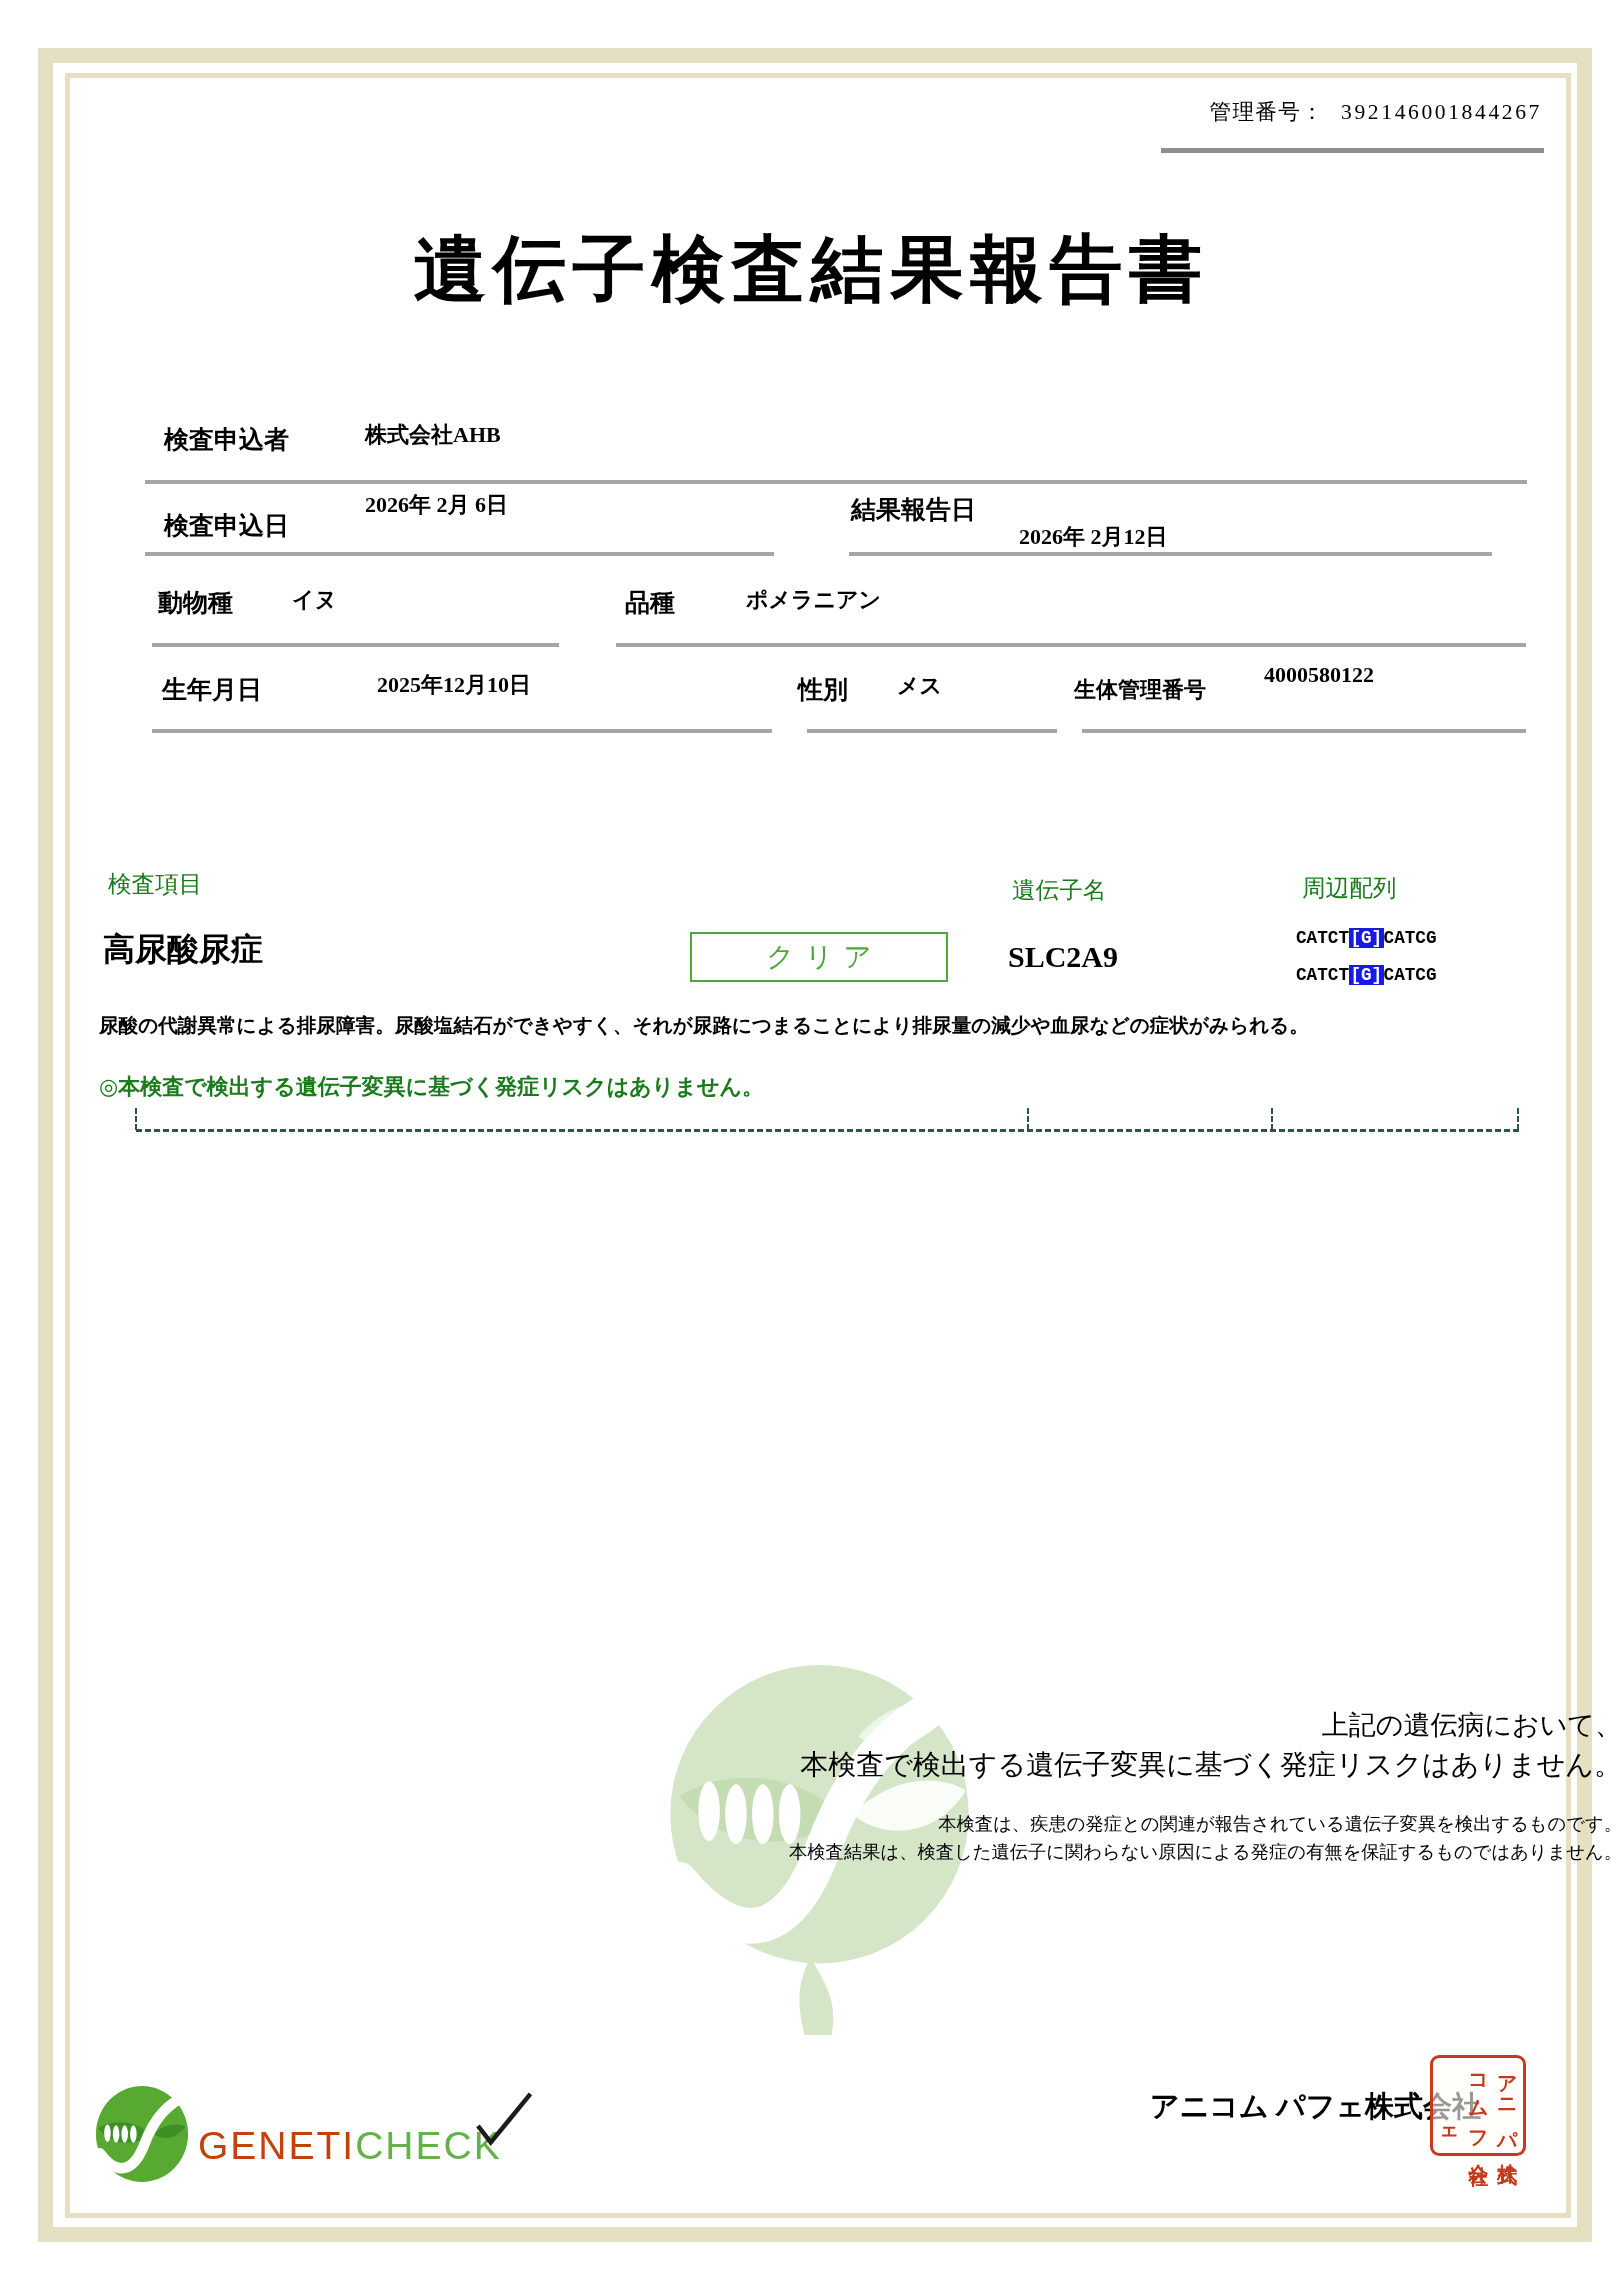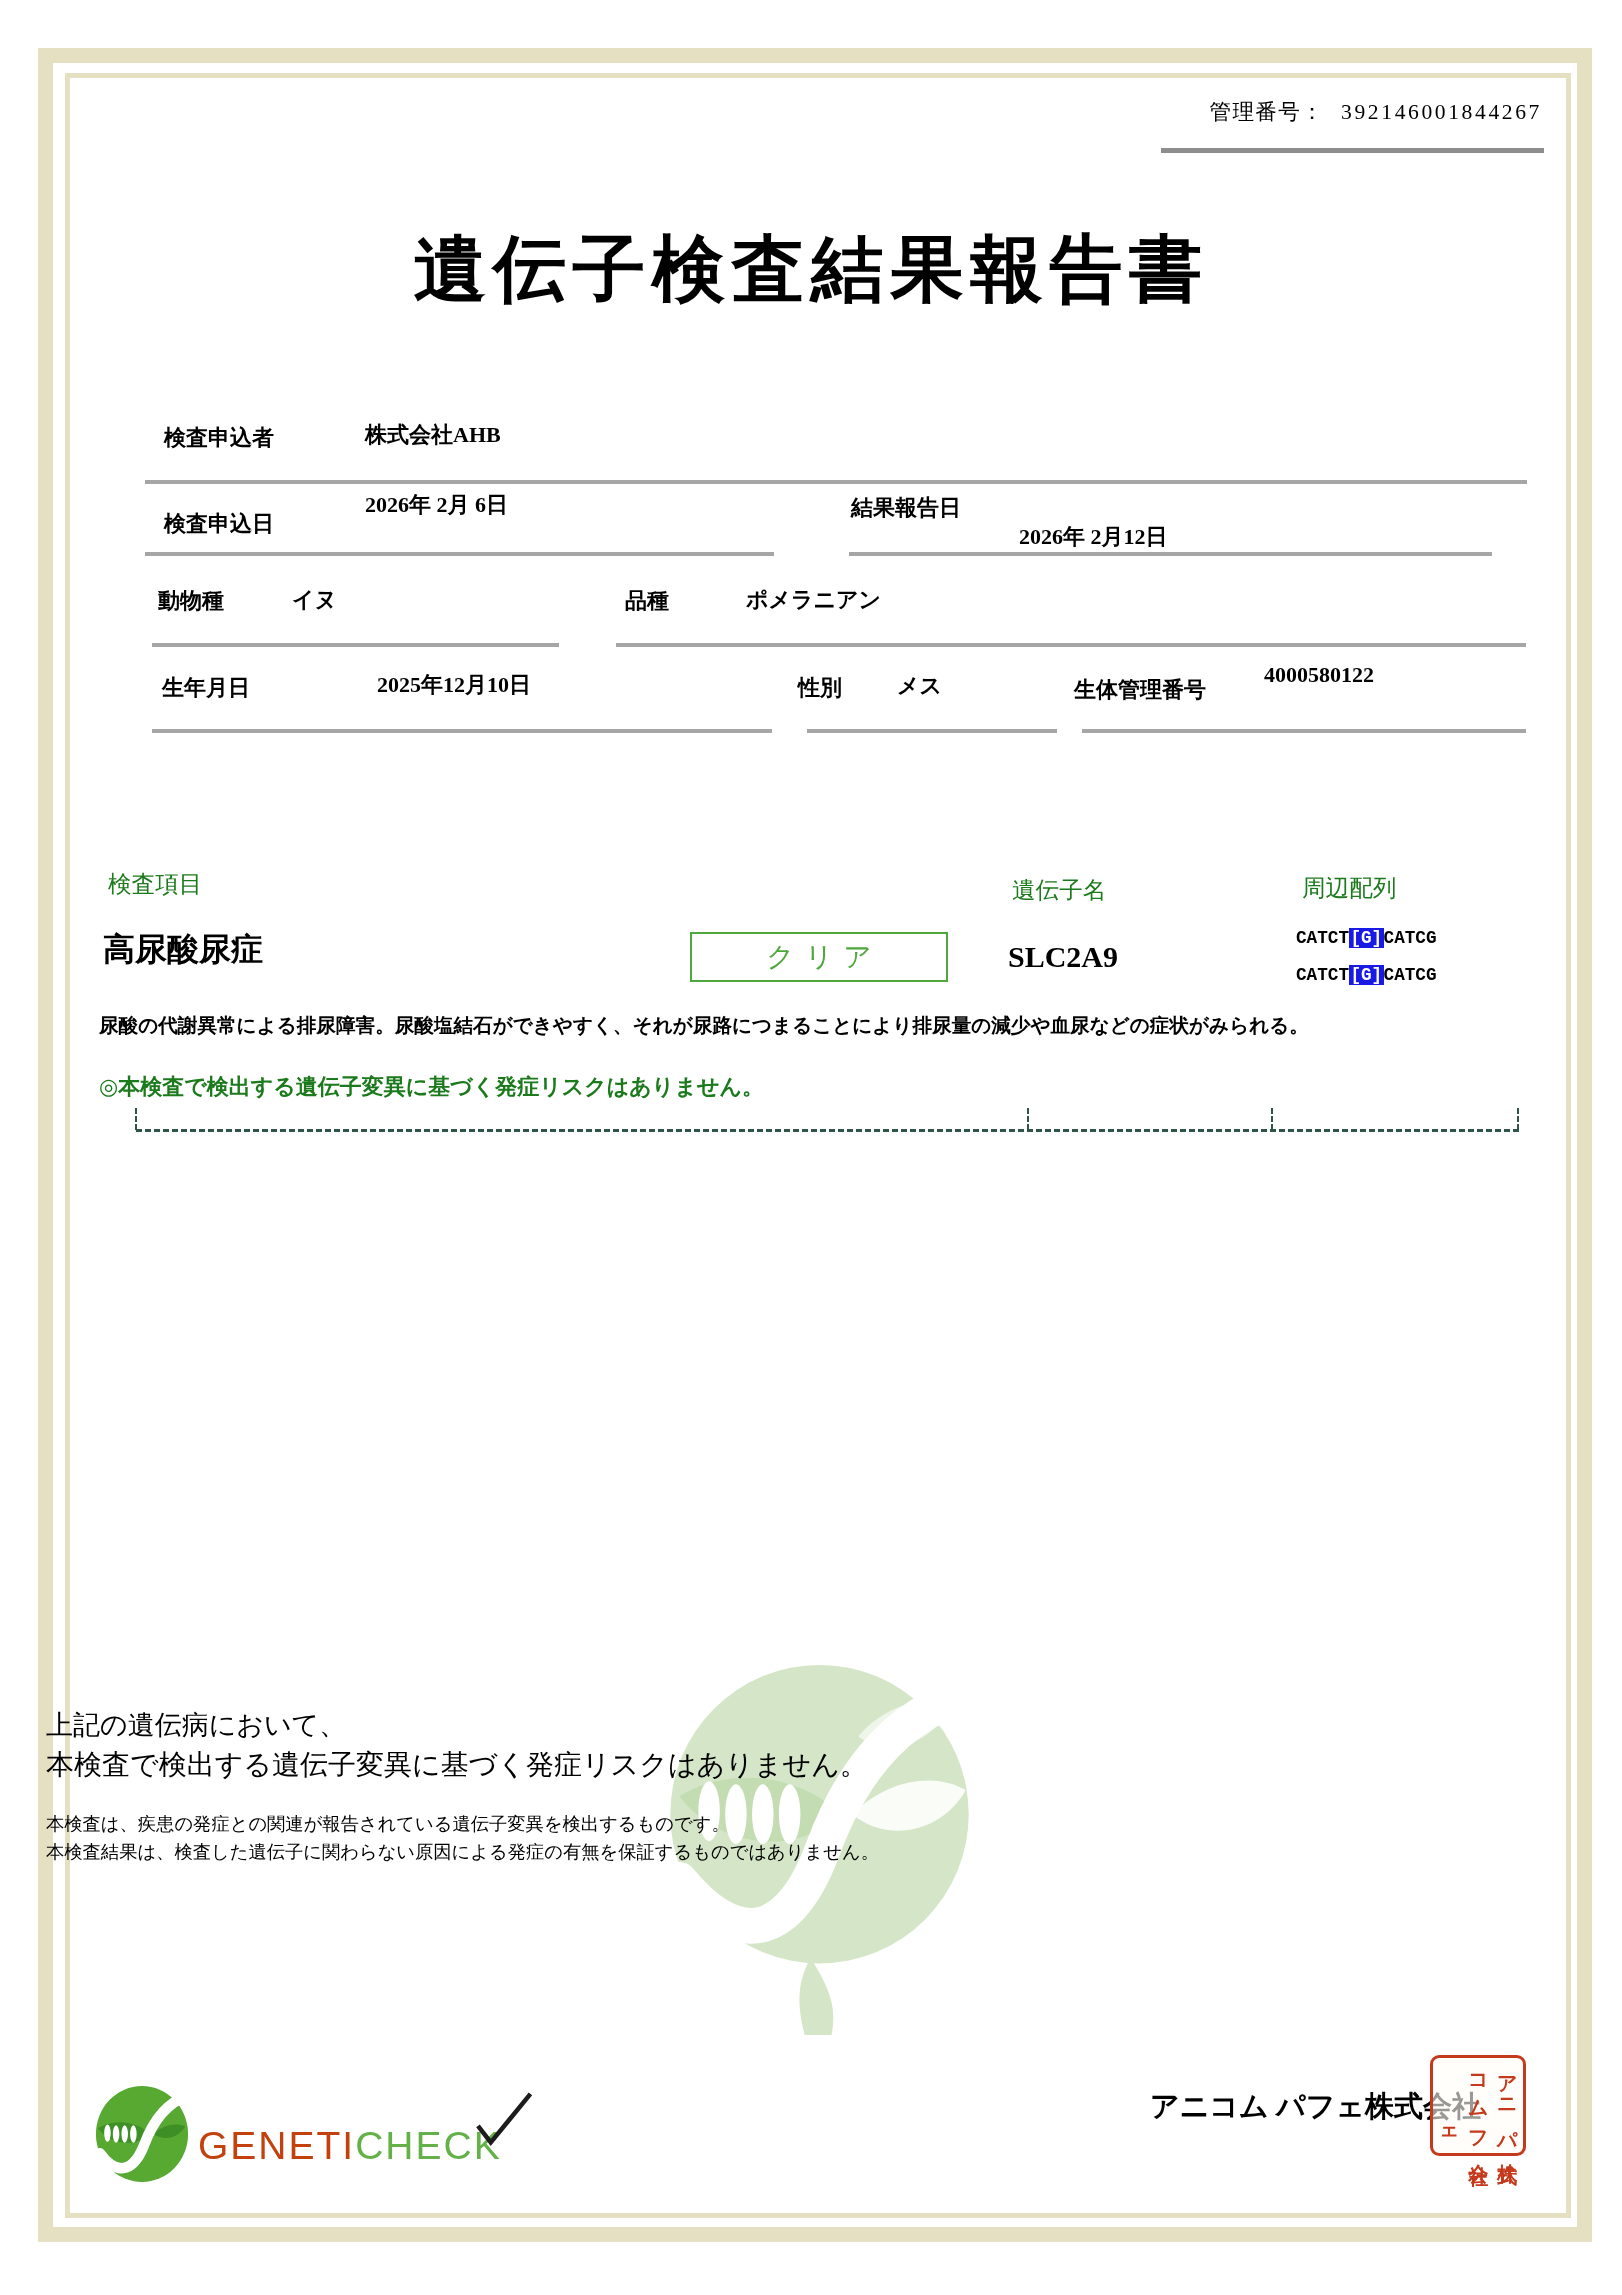--- a/index.html
+++ b/index.html
@@ -16,21 +16,21 @@
 
   
   .control-row{top:97px;right:80px;font-size:21.6px;color:#000000;letter-spacing:1.3px;white-space:nowrap;}
   .control-row .num{letter-spacing:2.6px;margin-left:17px;}
   .control-underline{left:1161px;top:148px;width:383px;height:5.2px;background:#8d8d8d;}
 
   
   .doc-title{left:0;right:0;top:221px;text-align:center;font-size:73px;font-weight:bold;letter-spacing:6.5px;}
 
   
-  .flabel{font-size:22px;font-weight:bold;white-space:nowrap;}
+  .flabel{font-size:25px;font-weight:bold;white-space:nowrap;}
   .fvalue{font-size:22px;font-weight:600;white-space:nowrap;}
   .ul{height:3.9px;background:#a6a6a6;}
 
   .applicant-label{left:164px;top:423px;}
   .applicant-value{left:365px;top:420px;}
   .ul-r1{left:145px;top:480px;width:1382px;}
 
   .applydate-label{left:164px;top:493px;margin-top:16px;}
   .applydate-value{left:365px;top:490px;}
   .reportdate-label{left:851px;top:493px;}
@@ -75,21 +75,21 @@
 
   
   .dash-h{left:136px;top:1129px;width:1383px;height:0;border-top:3.3px dashed #2f5547;}
   .dash-tick{top:1108px;height:22px;width:0;border-left:2.6px dashed #2f5547;}
   .tick-1{left:135px;}.tick-2{left:1027px;}.tick-3{left:1271px;}.tick-4{left:1517px;}
 
   
   .watermark{left:654px;top:1665px;width:331px;height:370px;}
 
   
-  .sum-line{left:0;right:0;text-align:left;white-space:nowrap;margin-left:46px;}
+  .sum-line{left:0;right:0;text-align:right;white-space:nowrap;margin-left:46px;}
   .sum-1{top:1707px;font-size:27px;}
   .sum-2{top:1746px;font-size:28px;}
   .sum-3{top:1811px;font-size:18.3px;}
   .sum-4{top:1839px;font-size:18.3px;}
 
   
   .logo-mark{left:94px;top:2086px;width:96px;height:96px;}
   .wordmark{left:198px;top:2124px;font-size:39px;letter-spacing:2px;white-space:nowrap;font-weight:400;}
   .wordmark .w1{color:#c2410c;}
   .wordmark .w2{color:#63b148;}

